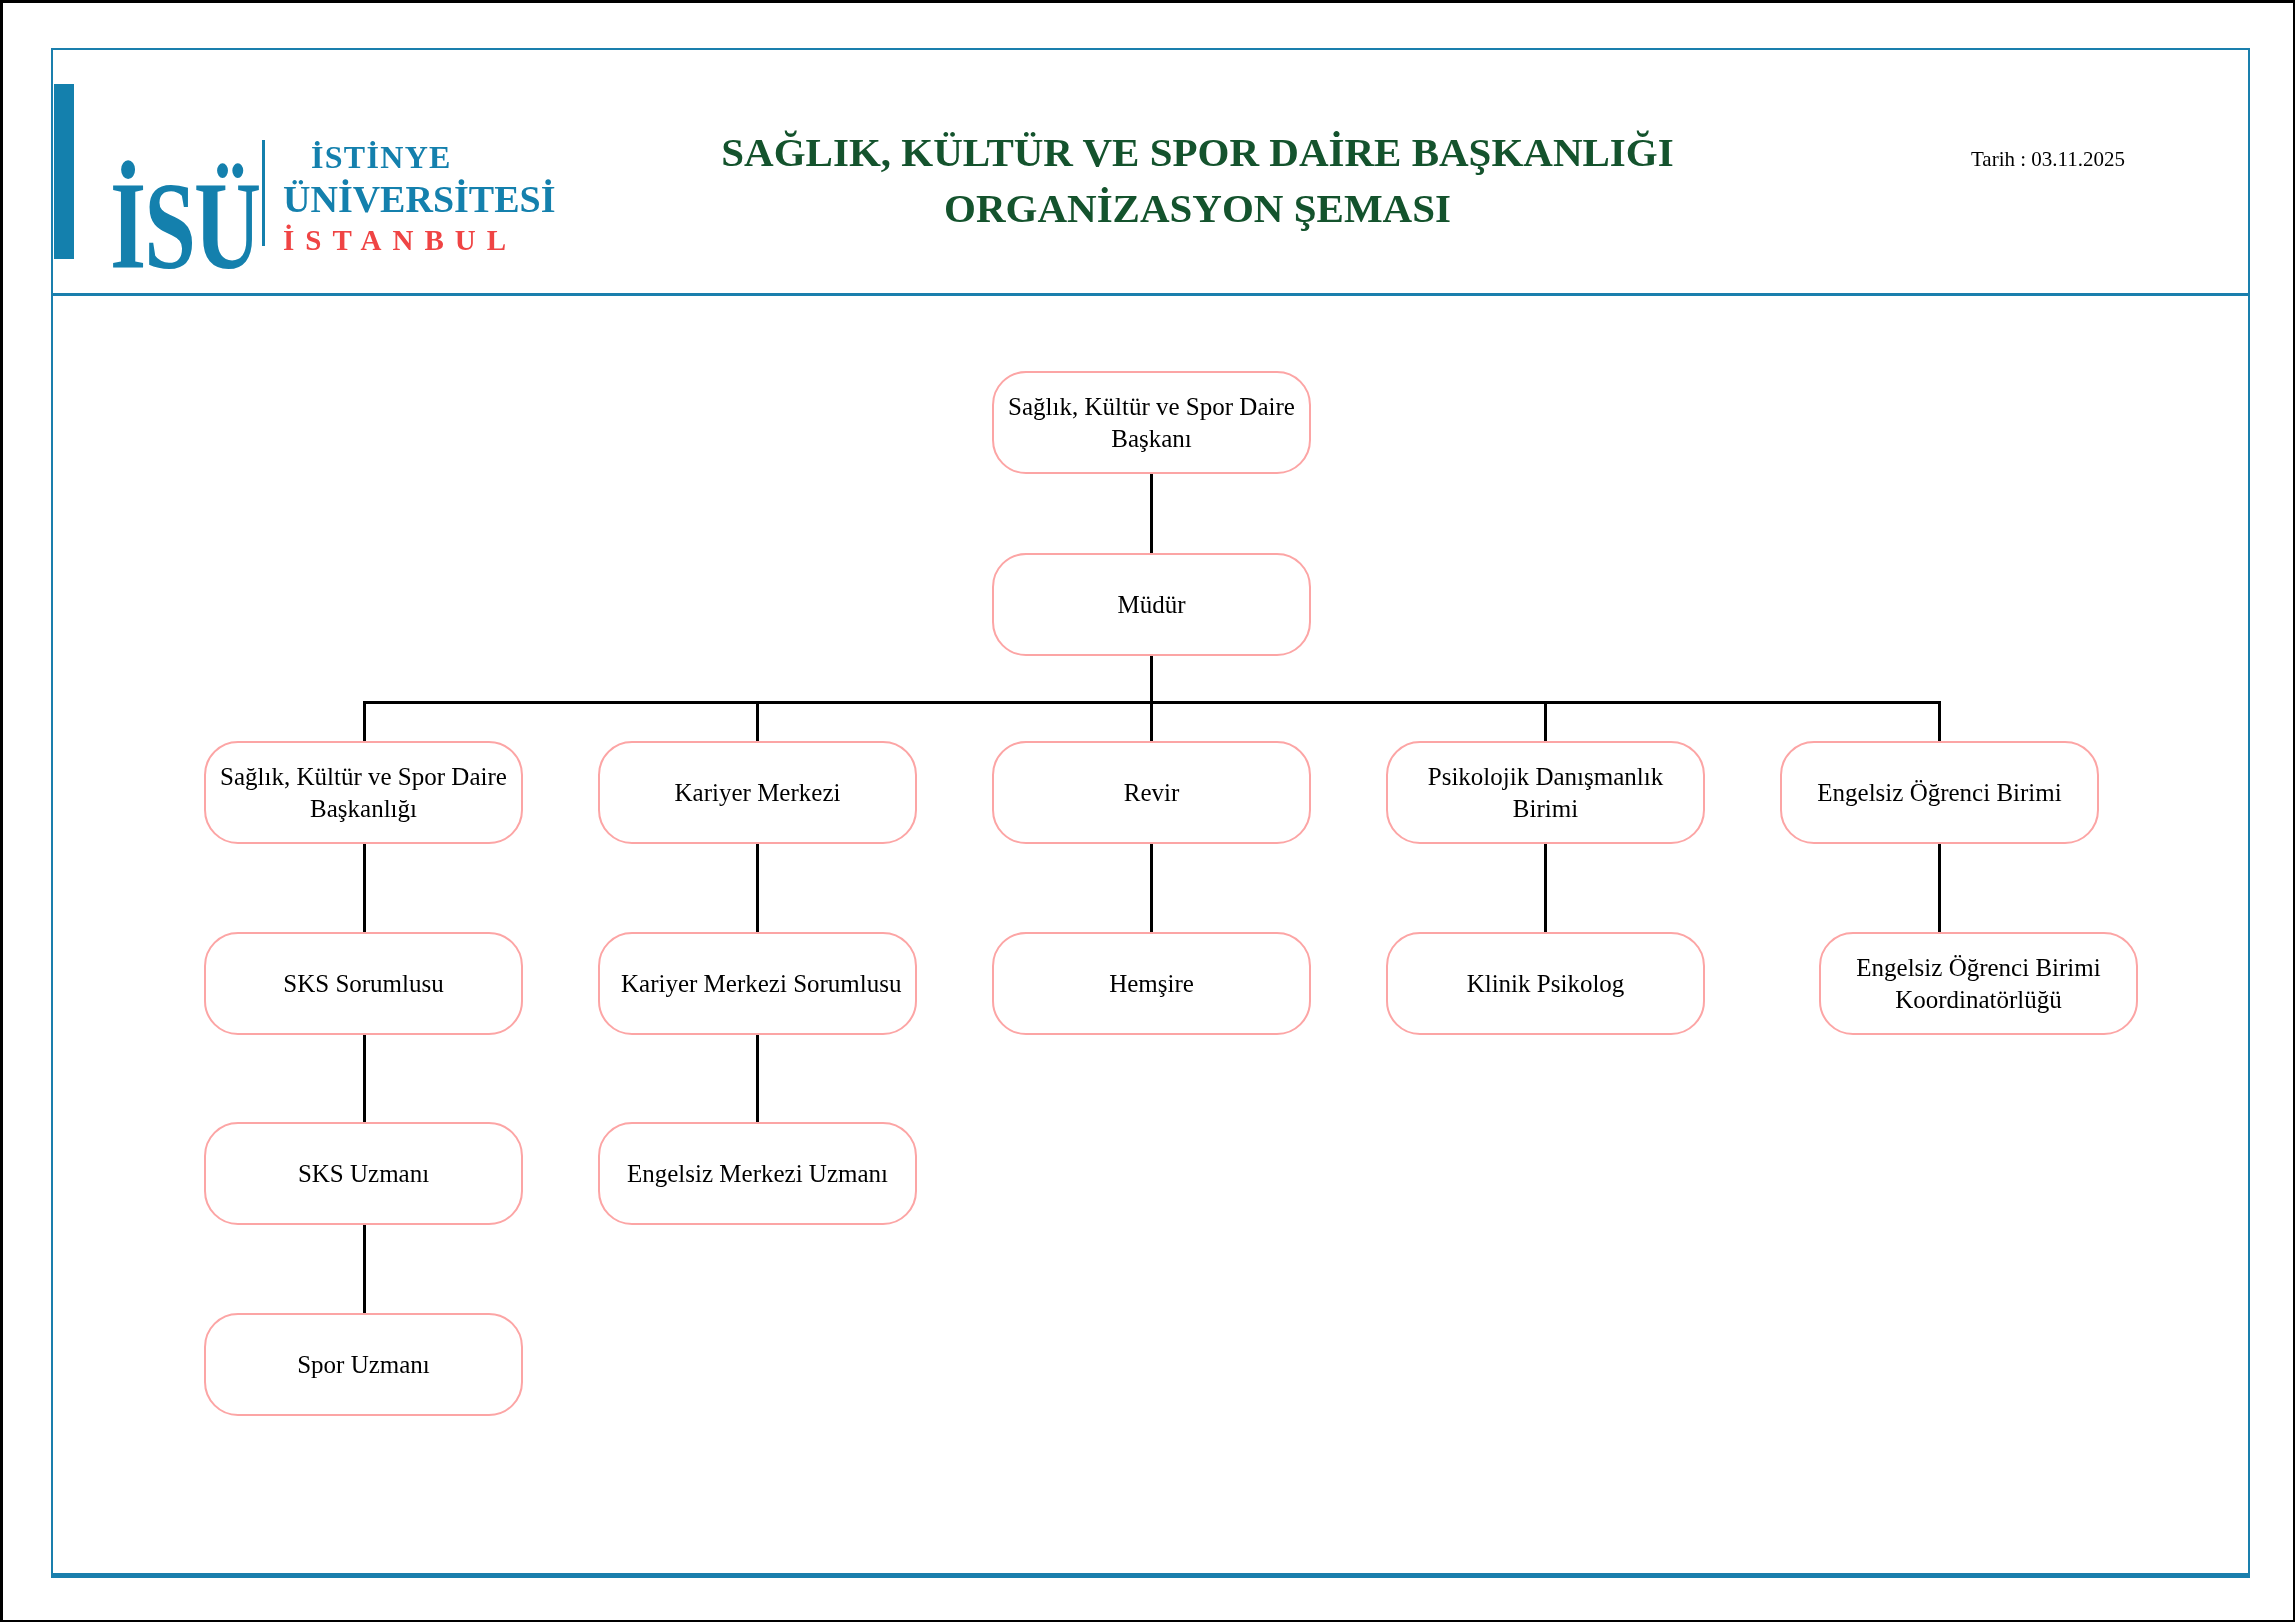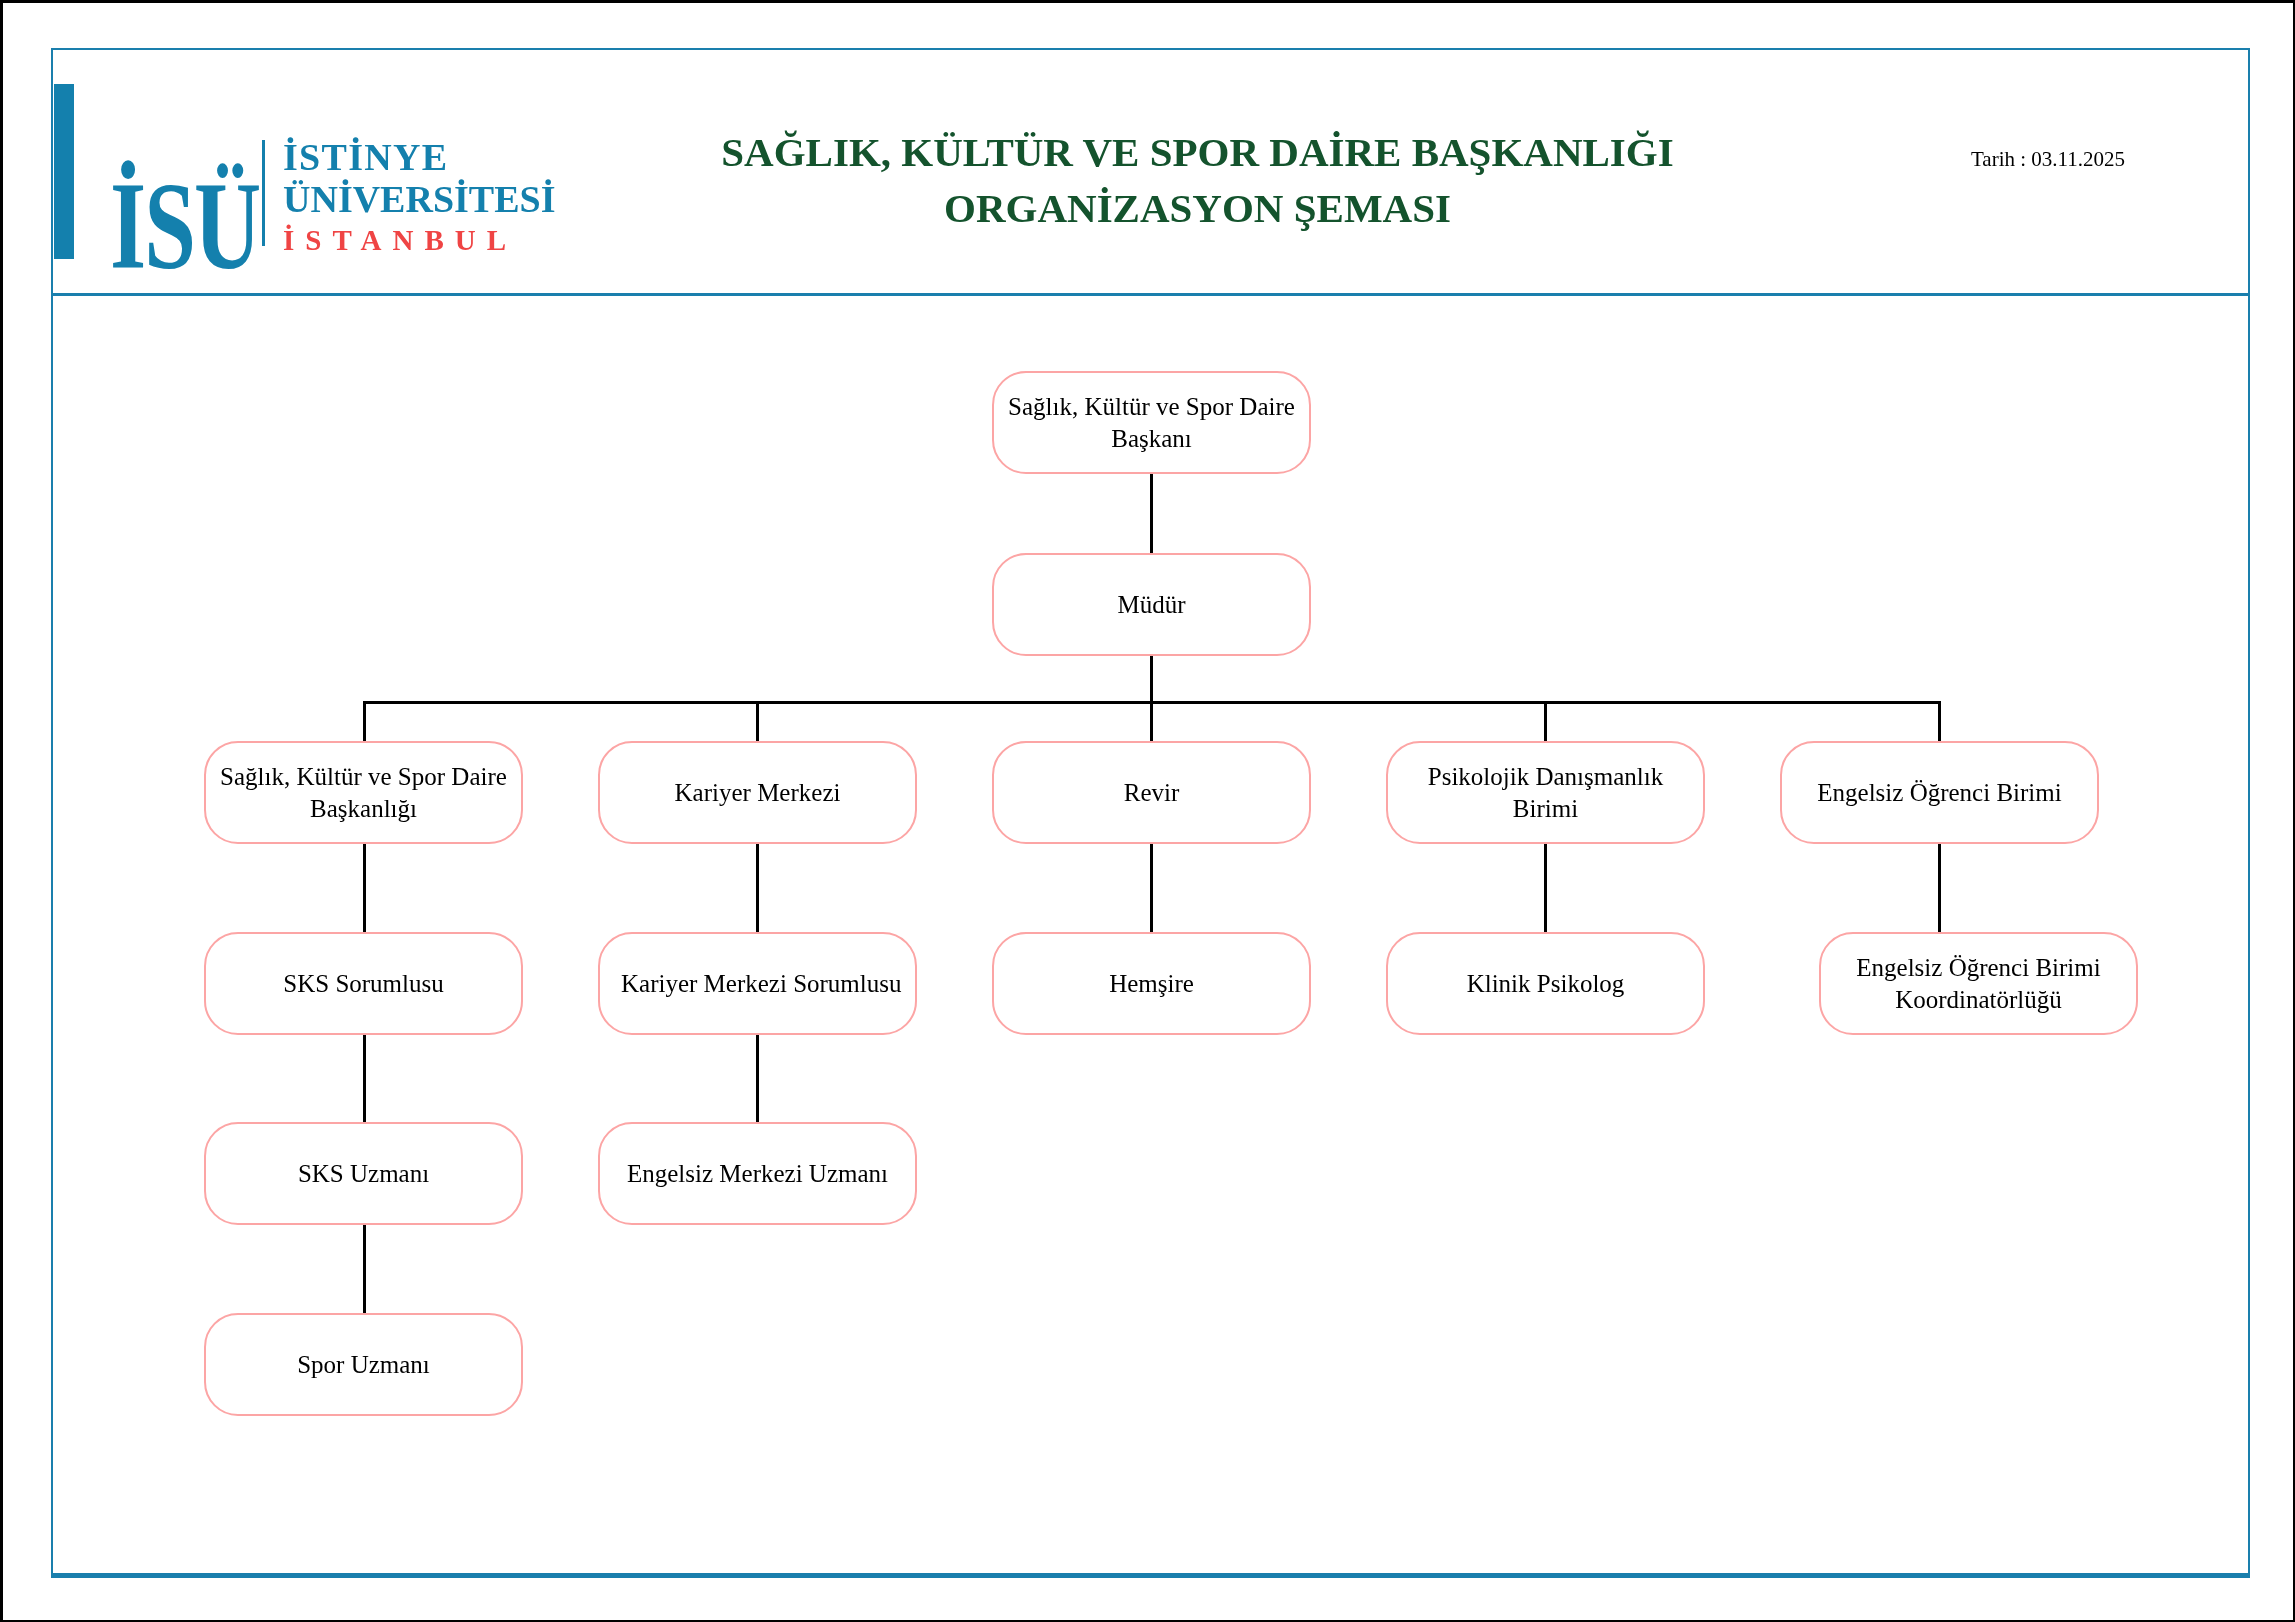--- a/index.html
+++ b/index.html
@@ -35,22 +35,22 @@
     font-size:124px; line-height:1; font-weight:bold; color:#1480ad;
     letter-spacing:-2.6px; transform:scaleX(0.75); transform-origin:left top;
     white-space:nowrap;
   }
   .logo-divider {
     position:absolute; left:262px; top:140px; width:2.6px; height:106px;
     background:#1480ad;
   }
   .logo-names { position:absolute; left:283px; top:137px; }
   .logo-line1 {
-    font-size:38px; line-height:41px; font-weight:bold; color:#1480ad;
-    letter-spacing:1.3px; white-space:nowrap;
+    font-size:32px; line-height:41px; font-weight:bold; color:#1480ad;
+    letter-spacing:1.3px; white-space:nowrap;margin-left:28px;
   }
   .logo-line2 {
     font-size:38px; line-height:42px; font-weight:bold; color:#1480ad;
     letter-spacing:0; white-space:nowrap;
   }
   .logo-city {
     font-size:29px; line-height:33px; font-weight:bold; color:#ef4444;
     letter-spacing:11px; margin-top:3.9px; white-space:nowrap;
   }
 

